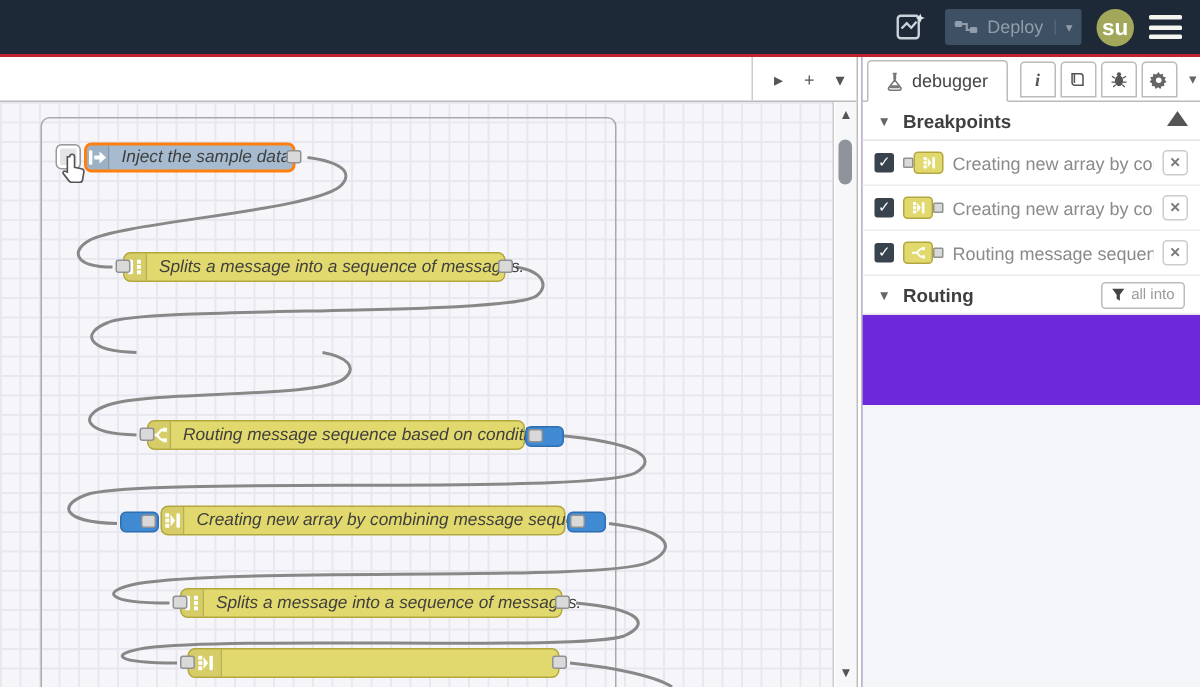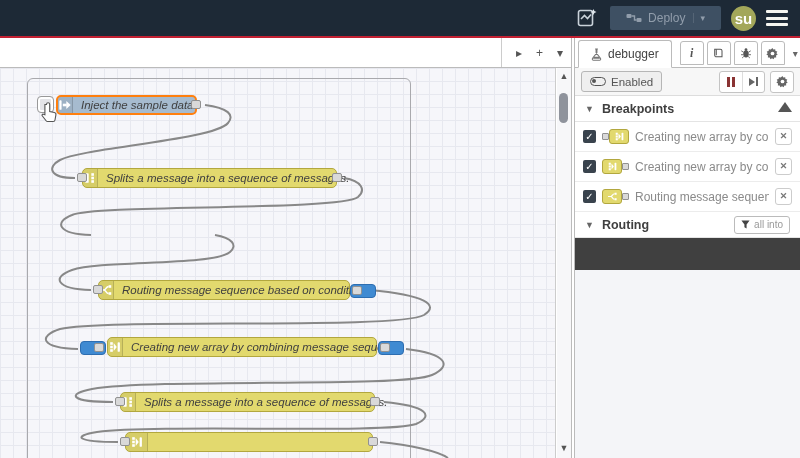--- a/index.html
+++ b/index.html
@@ -6,21 +6,21 @@
   html,body { width:800px; height:458px; overflow:hidden; }
   body { font-family:"Liberation Sans", sans-serif; background:#fff; }
   #app { position:relative; width:800px; height:458px; overflow:hidden; background:#fff; }
 
   
   .header { position:absolute; left:0; top:0; width:800px; height:36px; background:#1d2936;
             display:flex; align-items:center; justify-content:flex-end; gap:10px; padding-right:12px; }
   .redline { position:absolute; left:0; top:36px; width:800px; height:2px; background:#c32032; }
   .hdr-iconbtn { width:26px; height:26px; display:flex; align-items:center; justify-content:center; cursor:pointer; }
   .deploy-btn { height:24px; background:#3e5063; border-radius:2px; display:flex; align-items:center;
-                padding:0 16px; gap:6px; cursor:pointer; }
+                padding:0 6px; gap:6px; cursor:pointer; }
   .deploy-btn .dep-label { color:#919dab; font-size:12px; }
   .deploy-caret { border-left:1px solid rgba(255,255,255,0.12); padding-left:6px; margin-left:2px;
                   color:#919dab; font-size:9px; }
   .avatar { width:25px; height:25px; border-radius:50%; background:#a3a75a; color:#fff; font-size:15px;
             font-weight:bold; display:flex; align-items:center; justify-content:center; cursor:pointer; }
   .hamburger { width:22px; height:16px; display:flex; flex-direction:column; justify-content:space-between; cursor:pointer; }
   .hamburger span { display:block; height:3px; background:#f5f5f0; border-radius:1px; }
 
   
   .tabstrip { position:absolute; left:0; top:38px; width:571px; height:30px; background:#fff;
@@ -64,21 +64,21 @@
   .vscroll .arr { position:absolute; left:0; width:14px; height:12px; color:#555; font-size:9px;
                   text-align:center; line-height:12px; cursor:pointer; }
   .vscroll .thumb { position:absolute; left:2px; top:25px; width:9px; height:30px; background:#8f939c;
                     border-radius:5px; cursor:pointer; }
 
   
   .sep { position:absolute; left:571px; top:38px; width:4px; height:420px; background:#fff;
          border-left:1px solid #bbb; border-right:1px solid #bbb; cursor:ew-resize; }
 
   
-  .sidebar { position:absolute; left:575px; top:38px; width:225px; height:420px; background:#404040; }
+  .sidebar { position:absolute; left:575px; top:38px; width:225px; height:420px; background:#6d28d9; }
   .sb-tabs { position:relative; height:30px; border-bottom:1px solid #bbb; background:#fff;
              display:flex; align-items:flex-end; }
   .sb-tab { position:relative; height:28px; margin-left:3px; padding:0 12px; background:#fff;
             border:1px solid #bbb; border-bottom:none; border-radius:3px 3px 0 0;
             display:flex; align-items:center; gap:6px; font-size:12px; color:#444; cursor:pointer;
             bottom:-1px; z-index:2; border-bottom:1px solid #fff; }
   .sb-minitabs { display:flex; gap:3px; margin-left:8px; align-items:flex-end; }
   .sb-minitab { width:24px; height:24px; border:1px solid #bbb; border-radius:3px 3px 0 0; background:#fff;
                 display:flex; align-items:center; justify-content:center; color:#555; font-size:12px;
                 cursor:pointer; margin-bottom:2px; }
@@ -313,48 +313,20 @@
         <div class="sb-minitab">
           <svg width="13" height="13" viewBox="0 0 14 14">
             <path d="M7 1 l0.9 1.8 2-0.4 0.3 2 2 0.5 -1 1.8 1.4 1.5 -1.8 1 0.2 2 -2 0.1 -0.8 1.9 -1.7-1.1 -1.7 1.1 -0.8-1.9 -2-0.1 0.2-2 -1.8-1 1.4-1.5 -1-1.8 2-0.5 0.3-2 2 0.4 z" fill="#666"></path>
             <circle cx="7" cy="7" r="2" fill="#fff"></circle>
           </svg>
         </div>
       </div>
       <div class="sb-chevron">▾</div>
     </div>
 
-    <div class="sb-toolbar">
-      <div class="enabled-btn">
-        <span class="toggle-glyph"></span>
-        <span>Enabled</span>
-      </div>
-      <div class="sb-toolbar-right">
-        <div class="btn-group">
-          <div class="tool-btn">
-            <span class="pause-glyph">
-                <i></i>
-                <i></i>
-              </span>
-          </div>
-          <div class="tool-btn">
-            <span class="step-glyph">
-                <span class="tri"></span>
-                <span class="bar"></span>
-              </span>
-          </div>
-        </div>
-        <div class="gear-btn">
-          <svg width="13" height="13" viewBox="0 0 14 14">
-            <path d="M7 1 l0.9 1.8 2-0.4 0.3 2 2 0.5 -1 1.8 1.4 1.5 -1.8 1 0.2 2 -2 0.1 -0.8 1.9 -1.7-1.1 -1.7 1.1 -0.8-1.9 -2-0.1 0.2-2 -1.8-1 1.4-1.5 -1-1.8 2-0.5 0.3-2 2 0.4 z" fill="#666"></path>
-            <circle cx="7" cy="7" r="2" fill="#fff"></circle>
-          </svg>
-        </div>
-      </div>
-    </div>
 
     <div class="sb-section-hdr">
       <span class="chev">▼</span>
       <span class="title">Breakpoints</span>
       <span class="sb-upscroll"></span>
     </div>
 
     <div class="bp-row">
       <span class="bp-check">✓</span>
       <span class="bp-badge">

